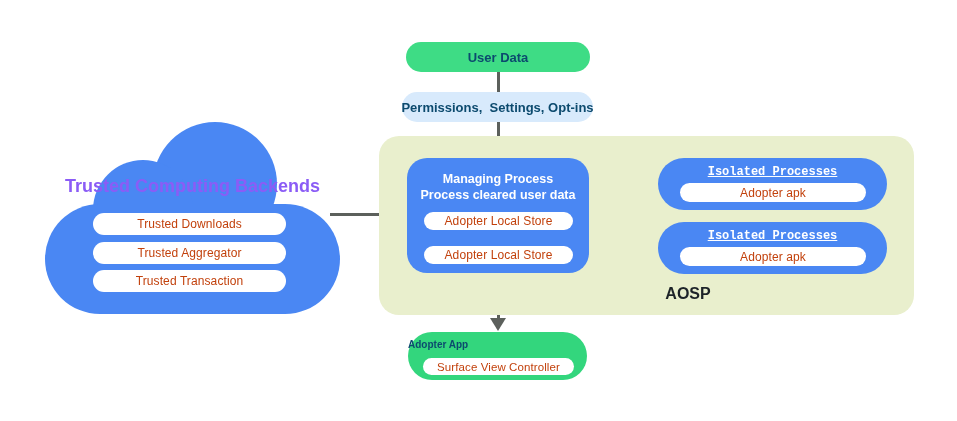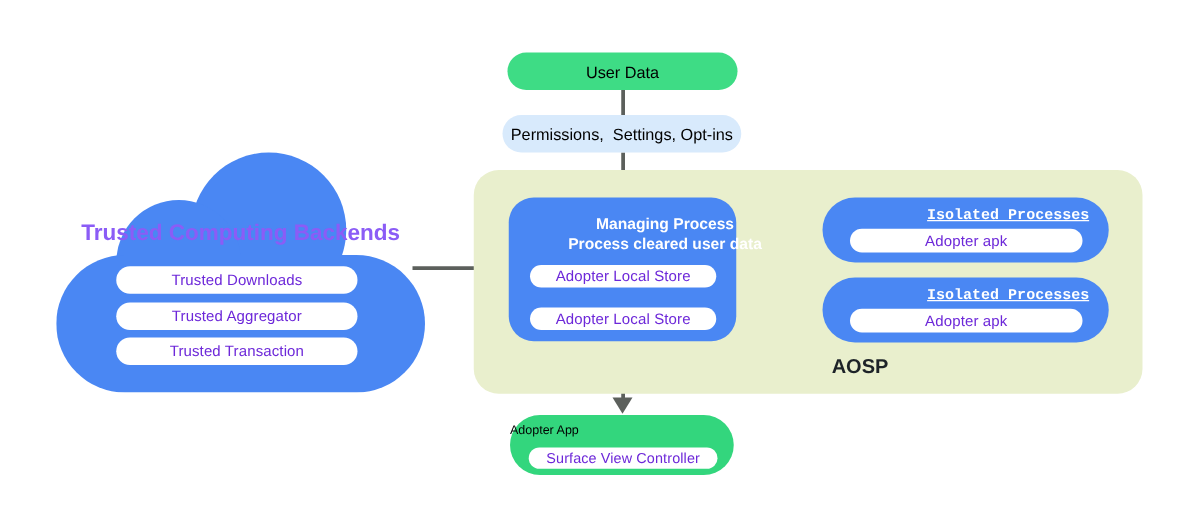--- a/index.html
+++ b/index.html
@@ -8,24 +8,24 @@
     font-family:"Liberation Sans", sans-serif; overflow:hidden;
     -webkit-font-smoothing:antialiased;
   }
   .abs { position:absolute; }
 
   
   .pillbox { border-radius:999px; display:flex; align-items:center; justify-content:center; }
   .wpill {
     position:absolute; background:#ffffff; border-radius:999px;
     display:flex; align-items:center; justify-content:center;
-    color:#6d28d9; font-size:12px; letter-spacing:.1px;
+    color:#c2410c; font-size:12px; letter-spacing:.1px;
   }
-  .boldtitle { color:#000000; font-weight:normal; }
-  .whitetitle { color:#ffffff; font-weight:bold;margin-left:34px; }
+  .boldtitle { color:#0c4a6e; font-weight:bold; }
+  .whitetitle { color:#ffffff; font-weight:bold; }
   .line { position:absolute; background:#5c605c; }
 
   
   .user-data {
     left:406px; top:42px; width:184px; height:30px;
     background:#3edc85; font-size:13px;
   }
   .permissions {
     left:402px; top:92px; width:191px; height:30px;
     background:#d8eafc; font-size:13px; white-space:pre;

